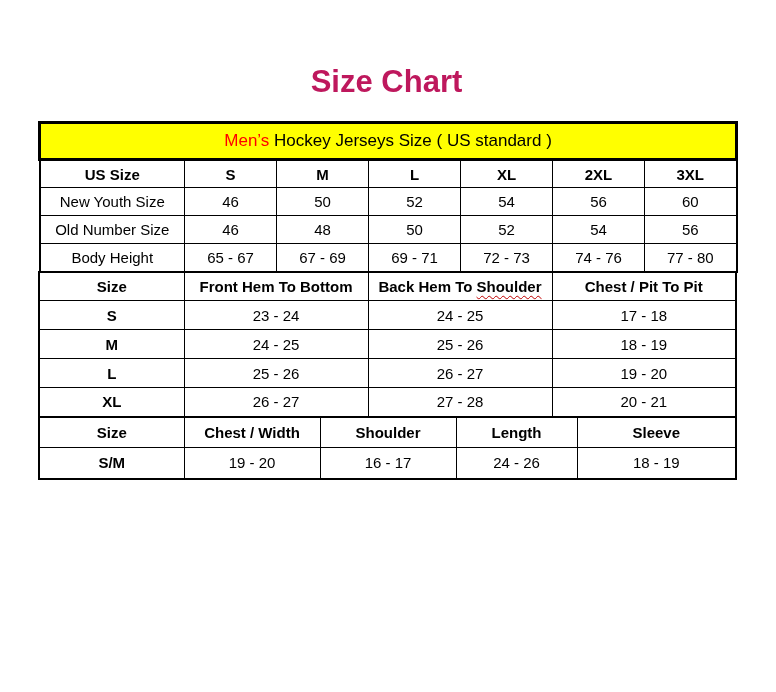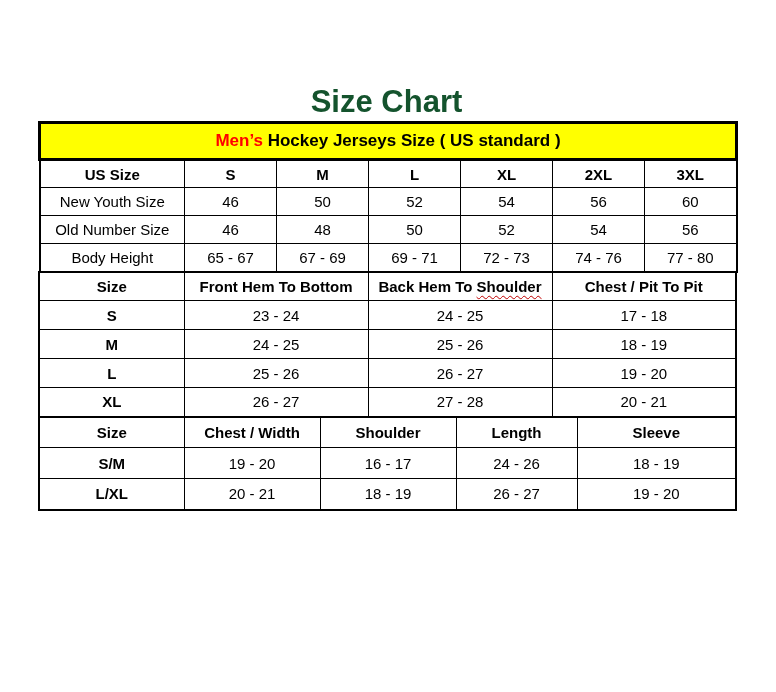--- a/index.html
+++ b/index.html
@@ -8,22 +8,21 @@
     position:relative;
     width:776px; height:692px;
     font-family:"Liberation Sans", sans-serif;
     color:#000;
     overflow:hidden;
   }
   .page-title {
     position:absolute; left:38px; top:64px; width:697px;
     text-align:center;
     font-size:31px; font-weight:bold;
-    color:#14532d;
-    margin-top:20px;
+    color:#be185d;
   }
   .tables-wrap { position:absolute; left:38px; top:121px; width:697px; }
   table {
     width:100%;
     border-collapse:collapse;
     table-layout:fixed;
   }
   table + table { margin-top:-2px; }
   td {
     border:1px solid #000;
@@ -32,21 +31,21 @@
     font-size:15px;
     padding:0 2px;
     overflow:hidden;
     white-space:nowrap;
   }
   tr.banner-row td {
     background:#ffff00;
     border:3px solid #000;
     height:37px;
     font-size:17px;
-    font-weight:bold;
+    font-weight:normal;
   }
   tr.banner-row .hl { color:#ff0000; }
   tr.head-row td { font-weight:bold;margin-left:17px; }
   table { border:2px solid #000; }
   .m-row td { height:28px; }
   .w-row td { height:29px; }
   .y-row td { height:31px; }
   td.lbl-bold { font-weight:bold; }
   .squiggle {
     text-decoration:underline wavy #c00000;
@@ -172,23 +171,16 @@
       <td>Length</td>
       <td>Sleeve</td>
     </tr>
     <tr class="y-row">
       <td class="lbl-bold">S/M</td>
       <td>19 - 20</td>
       <td>16 - 17</td>
       <td>24 - 26</td>
       <td>18 - 19</td>
     </tr>
-    <tr class="y-row">
-      <td class="lbl-bold">L/XL</td>
-      <td>20 - 21</td>
-      <td>18 - 19</td>
-      <td>26 - 27</td>
-      <td>19 - 20</td>
-    </tr>
   </tbody>
     </table>
 
 </div>
 
 </body></html>

